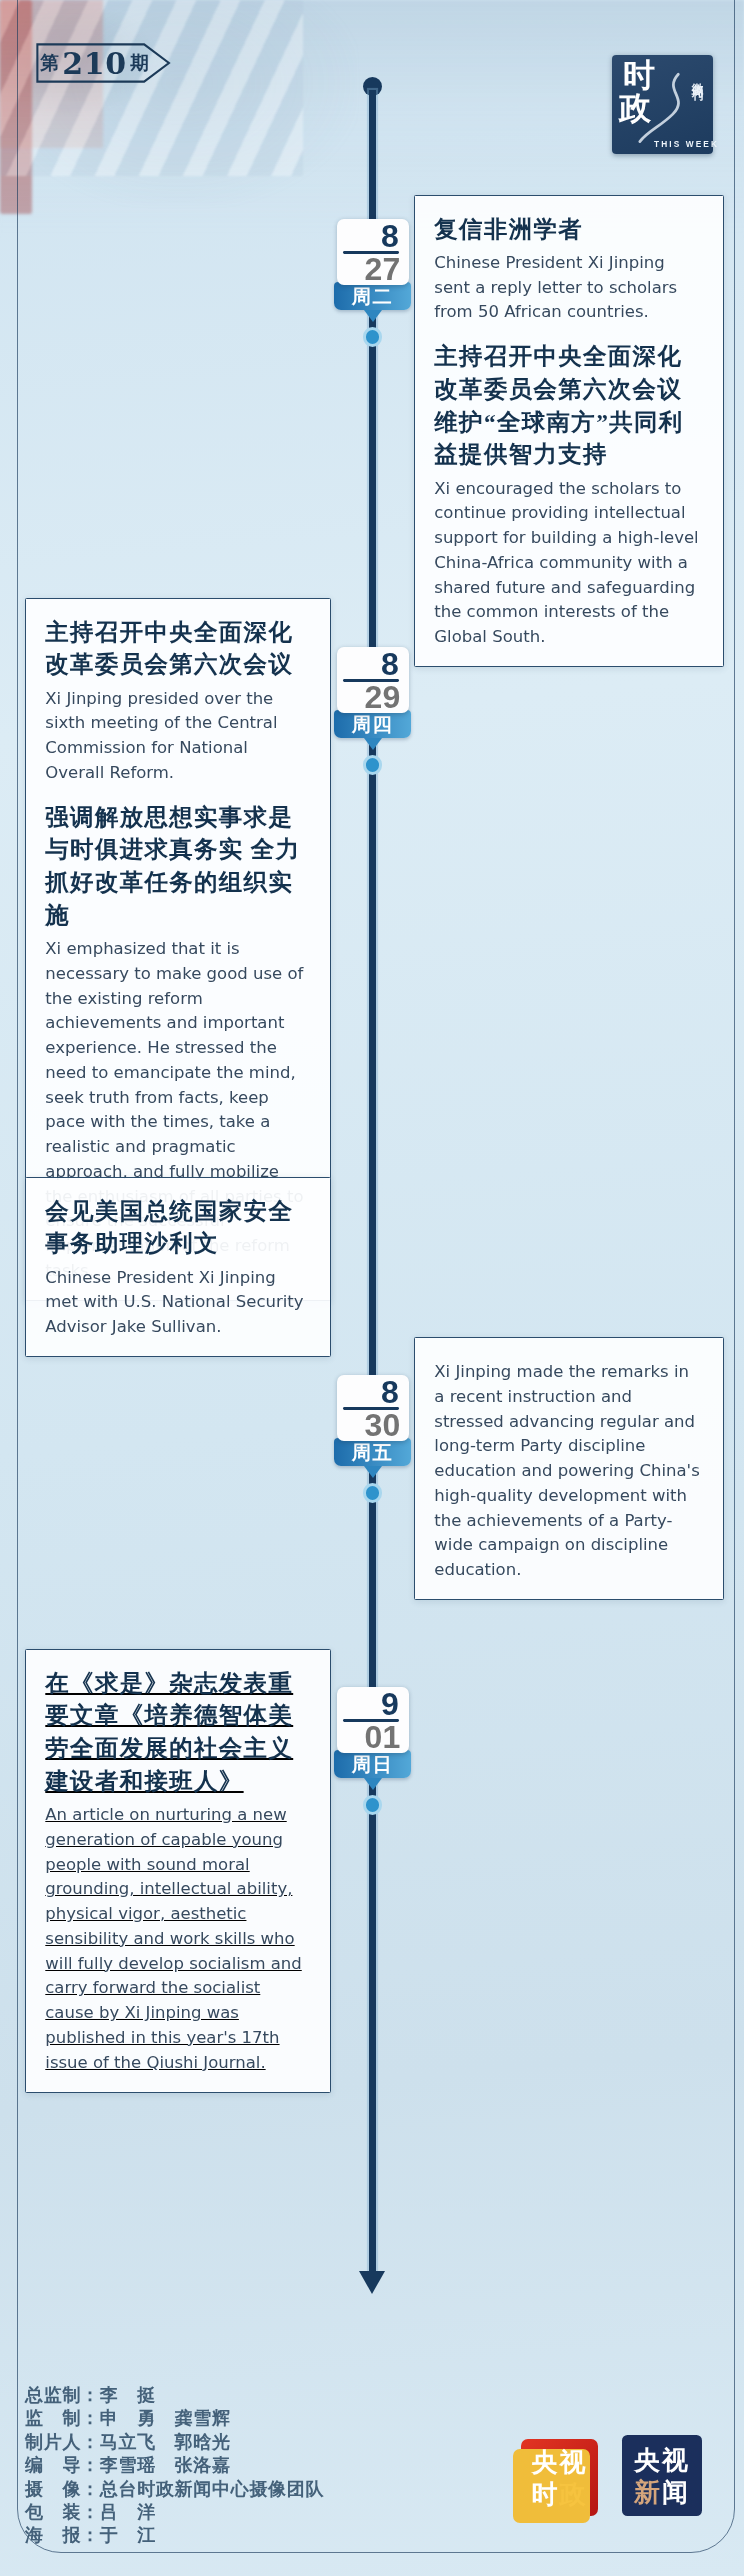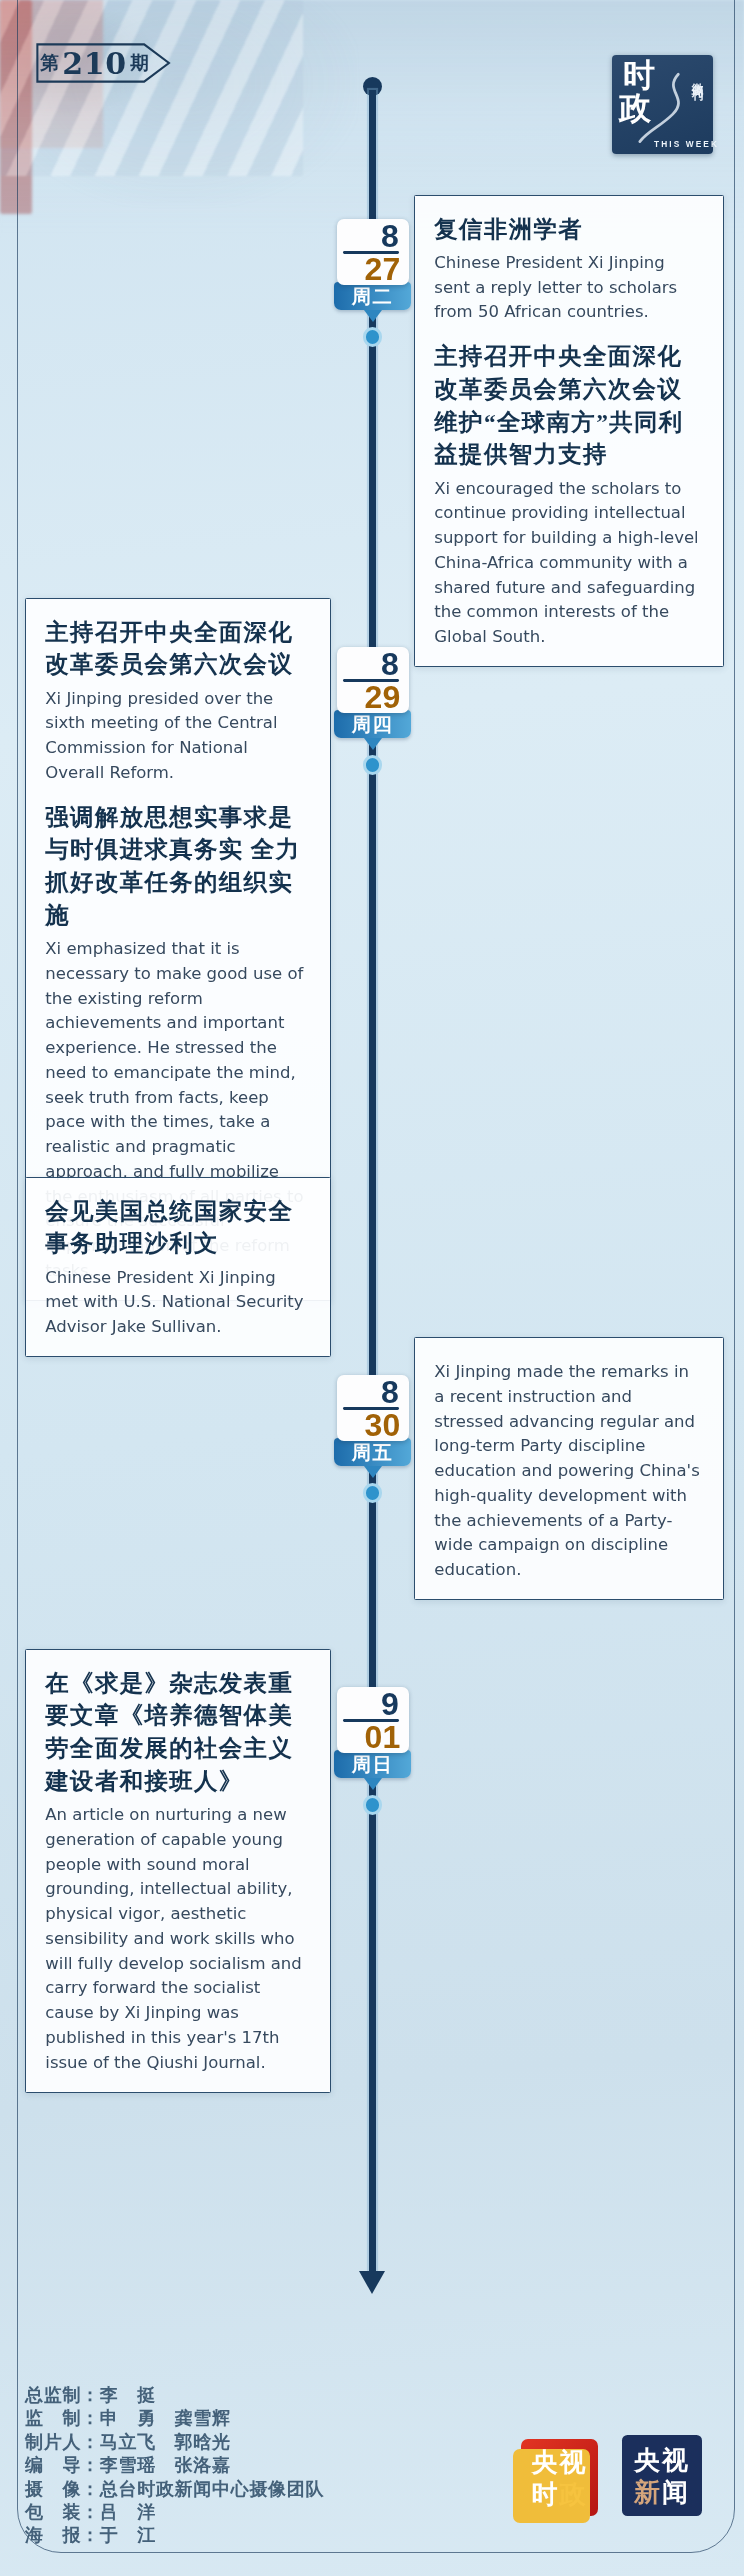--- a/index.html
+++ b/index.html
@@ -46,21 +46,21 @@
     box-shadow:0 0 0 2.1px rgba(125,170,205,.40);}
   .tl-dot{position:absolute;left:363px;top:77px;width:19.3px;height:19.3px;border-radius:50%;background:#17395d;z-index:2;}
   .tl-arrow{position:absolute;left:359px;top:2271px;width:0;height:0;z-index:2;
     border-left:13px solid transparent;border-right:13px solid transparent;border-top:23.4px solid #17395d;}
   
   .badge{position:absolute;left:334px;width:77px;display:flex;flex-direction:column;align-items:center;z-index:4;}
   .date-card{width:72px;height:66px;background:#fdfdfe;border-radius:6.9px;position:relative;
     box-shadow:0 1.4px 4.1px rgba(30,60,90,.30);}
   .date-month{position:absolute;top:0px;right:9.7px;font-size:32px;line-height:34px;font-weight:700;color:#17395d;}
   .date-rule{position:absolute;top:32px;left:6.9px;right:9.7px;height:2.8px;background:#17395d;border-radius:1.4px;}
-  .date-day{position:absolute;bottom:-1.4px;right:8.3px;font-size:32px;line-height:34px;font-weight:700;color:#a16207;}
+  .date-day{position:absolute;bottom:-1.4px;right:8.3px;font-size:32px;line-height:34px;font-weight:700;color:#737373;}
   .weekday{width:77px;height:27.6px;margin-top:-2.8px;border-radius:4.1px 4.1px 6.9px 6.9px;color:#fff;font-size:19.3px;
     font-weight:700;letter-spacing:1.4px;display:flex;align-items:center;justify-content:center;
     background:linear-gradient(90deg,#1d6cab,#53a8d8);box-shadow:0 1.4px 3.4px rgba(30,60,90,.25);}
   .tail{width:0;height:0;border-left:9px solid transparent;border-right:9px solid transparent;
     border-top:12.4px solid #2e86c0;}
   .node{width:13.8px;height:13.8px;border-radius:50%;background:#2e93cc;border:3.4px solid #a9d7ee;margin-top:5.5px;}
   
   .box{position:absolute;background:rgba(253,254,255,.93);border:1.4px solid #2b4d6d;border-radius:1.4px;
     padding:16.5px 19.3px;box-sizing:border-box;z-index:3;box-shadow:0 1.4px 6.9px rgba(40,70,100,.12);}
   .box-right{left:414px;width:310px;}
@@ -194,21 +194,21 @@
       <div class="en">Chinese President Xi Jinping met with U.S. National Security Advisor Jake Sullivan.</div>
     </div>
   </div>
 
   <div class="box box-right" style="top:1337px;">
     <div class="section">
       <div class="en">Xi Jinping made the remarks in a recent instruction and stressed advancing regular and long-term Party discipline education and powering China's high-quality development with the achievements of a Party-wide campaign on discipline education.</div>
     </div>
   </div>
 
-  <div class="box box-left" style="top:1649px;">
+  <div class="box box-left" style="top:1649px;text-decoration:underline;">
     <div class="section">
       <div class="zh">在《求是》杂志发表重要文章《培养德智体美劳全面发展的社会主义建设者和接班人》</div>
       <div class="en">An article on nurturing a new generation of capable young people with sound moral grounding, intellectual ability, physical vigor, aesthetic sensibility and work skills who will fully develop socialism and carry forward the socialist cause by Xi Jinping was published in this year's 17th issue of the Qiushi Journal.</div>
     </div>
   </div>
 
   <div class="credits">
     <div>总监制：李　挺</div>
     <div>监　制：申　勇　龚雪辉</div>
     <div>制片人：马立飞　郭晗光</div>

